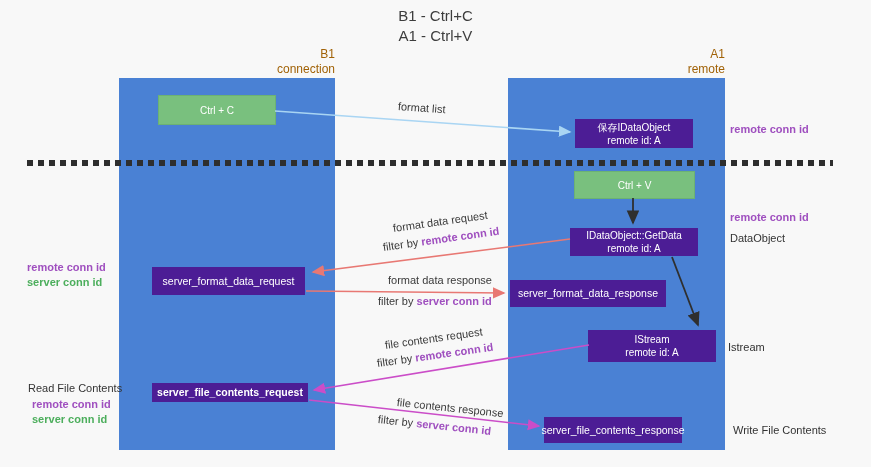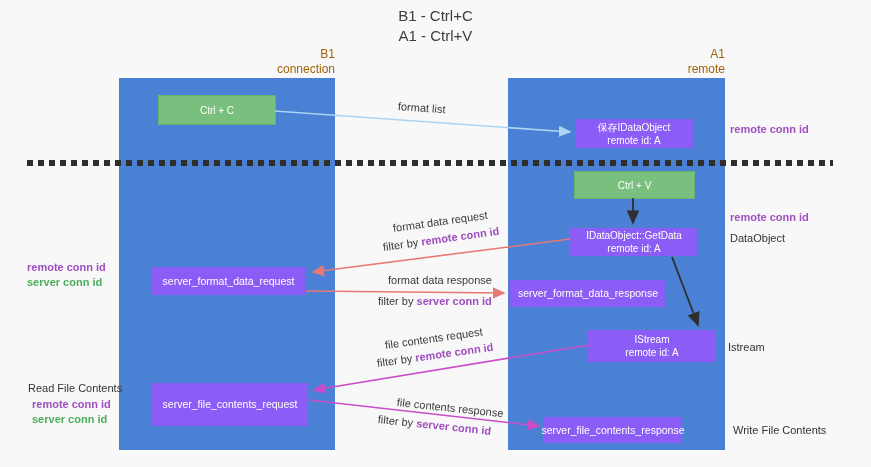--- a/index.html
+++ b/index.html
@@ -4,21 +4,21 @@
 <style>
   html,body{margin:0;padding:0;}
   body{background:#e9e9e9;font-family:"Liberation Sans",sans-serif;}
   .canvas{position:relative;width:871px;height:467px;background:#f8f8f8;overflow:hidden;margin:0 auto;}
   .title{position:absolute;top:6px;left:0;width:100%;text-align:center;font-size:15px;color:#3d3d3d;line-height:20px;}
   .colhead{position:absolute;text-align:right;font-size:12px;color:#a16207;line-height:15px;}
   .col{position:absolute;top:78px;height:372px;background:#4a81d4;}
   .box{position:absolute;display:flex;flex-direction:column;align-items:center;justify-content:center;
        color:#fff;text-align:center;z-index:3;line-height:13px;}
   .green{background:#79c07e;border:1px solid #6cb273;font-size:10px;}
-  .orange{background:#8b5cf6;font-size:10.5px;}
+  .orange{background:#4c1d95;font-size:10.5px;}
   .two{font-size:10px;}
   .svglayer{position:absolute;top:0;left:0;z-index:4;pointer-events:none;}
   .dash{position:absolute;left:27px;top:160px;width:806px;height:6px;z-index:5;
         background:repeating-linear-gradient(90deg,#2e2e2e 0 6px,rgba(0,0,0,0) 6px 11px);}
   .albl{position:absolute;font-size:11px;color:#3a3a3a;white-space:nowrap;z-index:6;transform-origin:left center;}
   .slbl{position:absolute;font-size:11px;color:#333;white-space:nowrap;z-index:6;}
   .purple{color:#9f4fbf;font-weight:bold;}
   .greentx{color:#4cae5c;font-weight:bold;}
   .rot-m8{transform:rotate(-8deg);}
   .rot-p4{transform:rotate(4deg);}
@@ -71,21 +71,21 @@
     <line x1="589" y1="345" x2="314" y2="390" stroke="#cb4dc8" stroke-width="1.6" marker-end="url(#mMag)"></line>
     <line x1="309" y1="400" x2="539" y2="426" stroke="#cb4dc8" stroke-width="1.6" marker-end="url(#mMag)"></line>
   </svg>
 
   <div class="box green" style="left:158px;top:95px;width:116px;height:28px;">
     <span>Ctrl + C</span>
   </div>
   <div class="box orange" style="left:152px;top:267px;width:153px;height:28px;">
     <span>server_format_data_request</span>
   </div>
-  <div class="box orange" style="left:152px;top:383px;width:156px;height:43px;">
+  <div class="box orange" style="left:152px;top:383px;width:156px;height:19px;font-weight:bold;">
     <span>server_file_contents_request</span>
   </div>
 
   <div class="box orange two" style="left:575px;top:119px;width:118px;height:29px;">
     <span>保存IDataObject</span>
     <span>remote id: A</span>
   </div>
   <div class="box green" style="left:574px;top:171px;width:119px;height:26px;">
     <span>Ctrl + V</span>
   </div>

